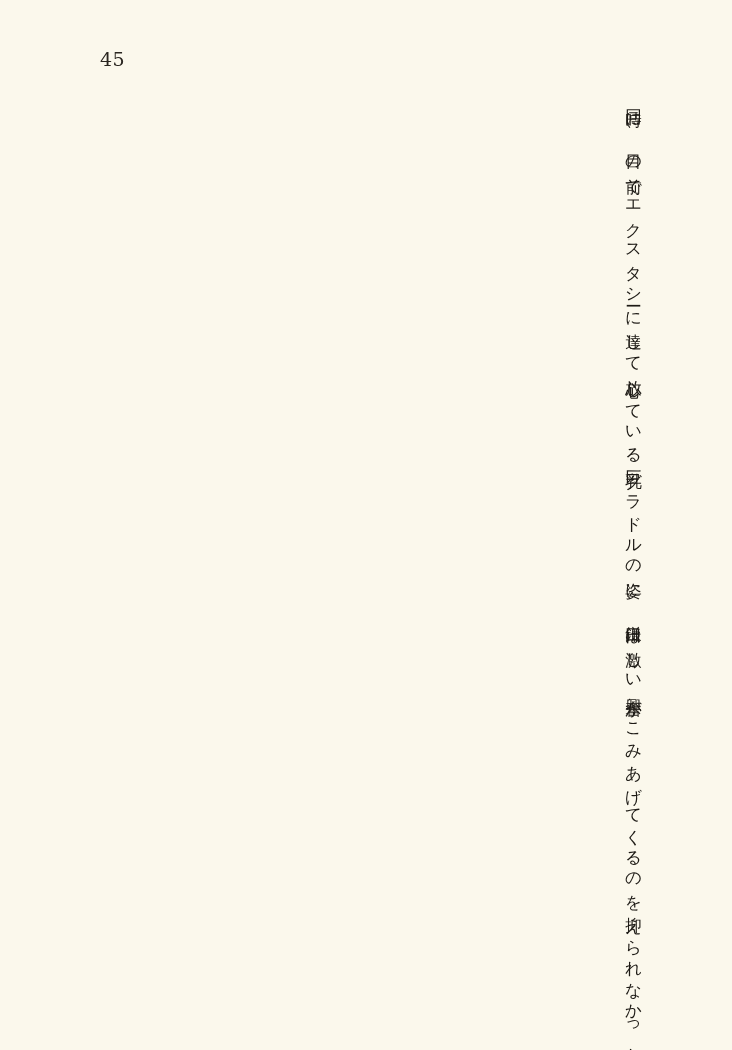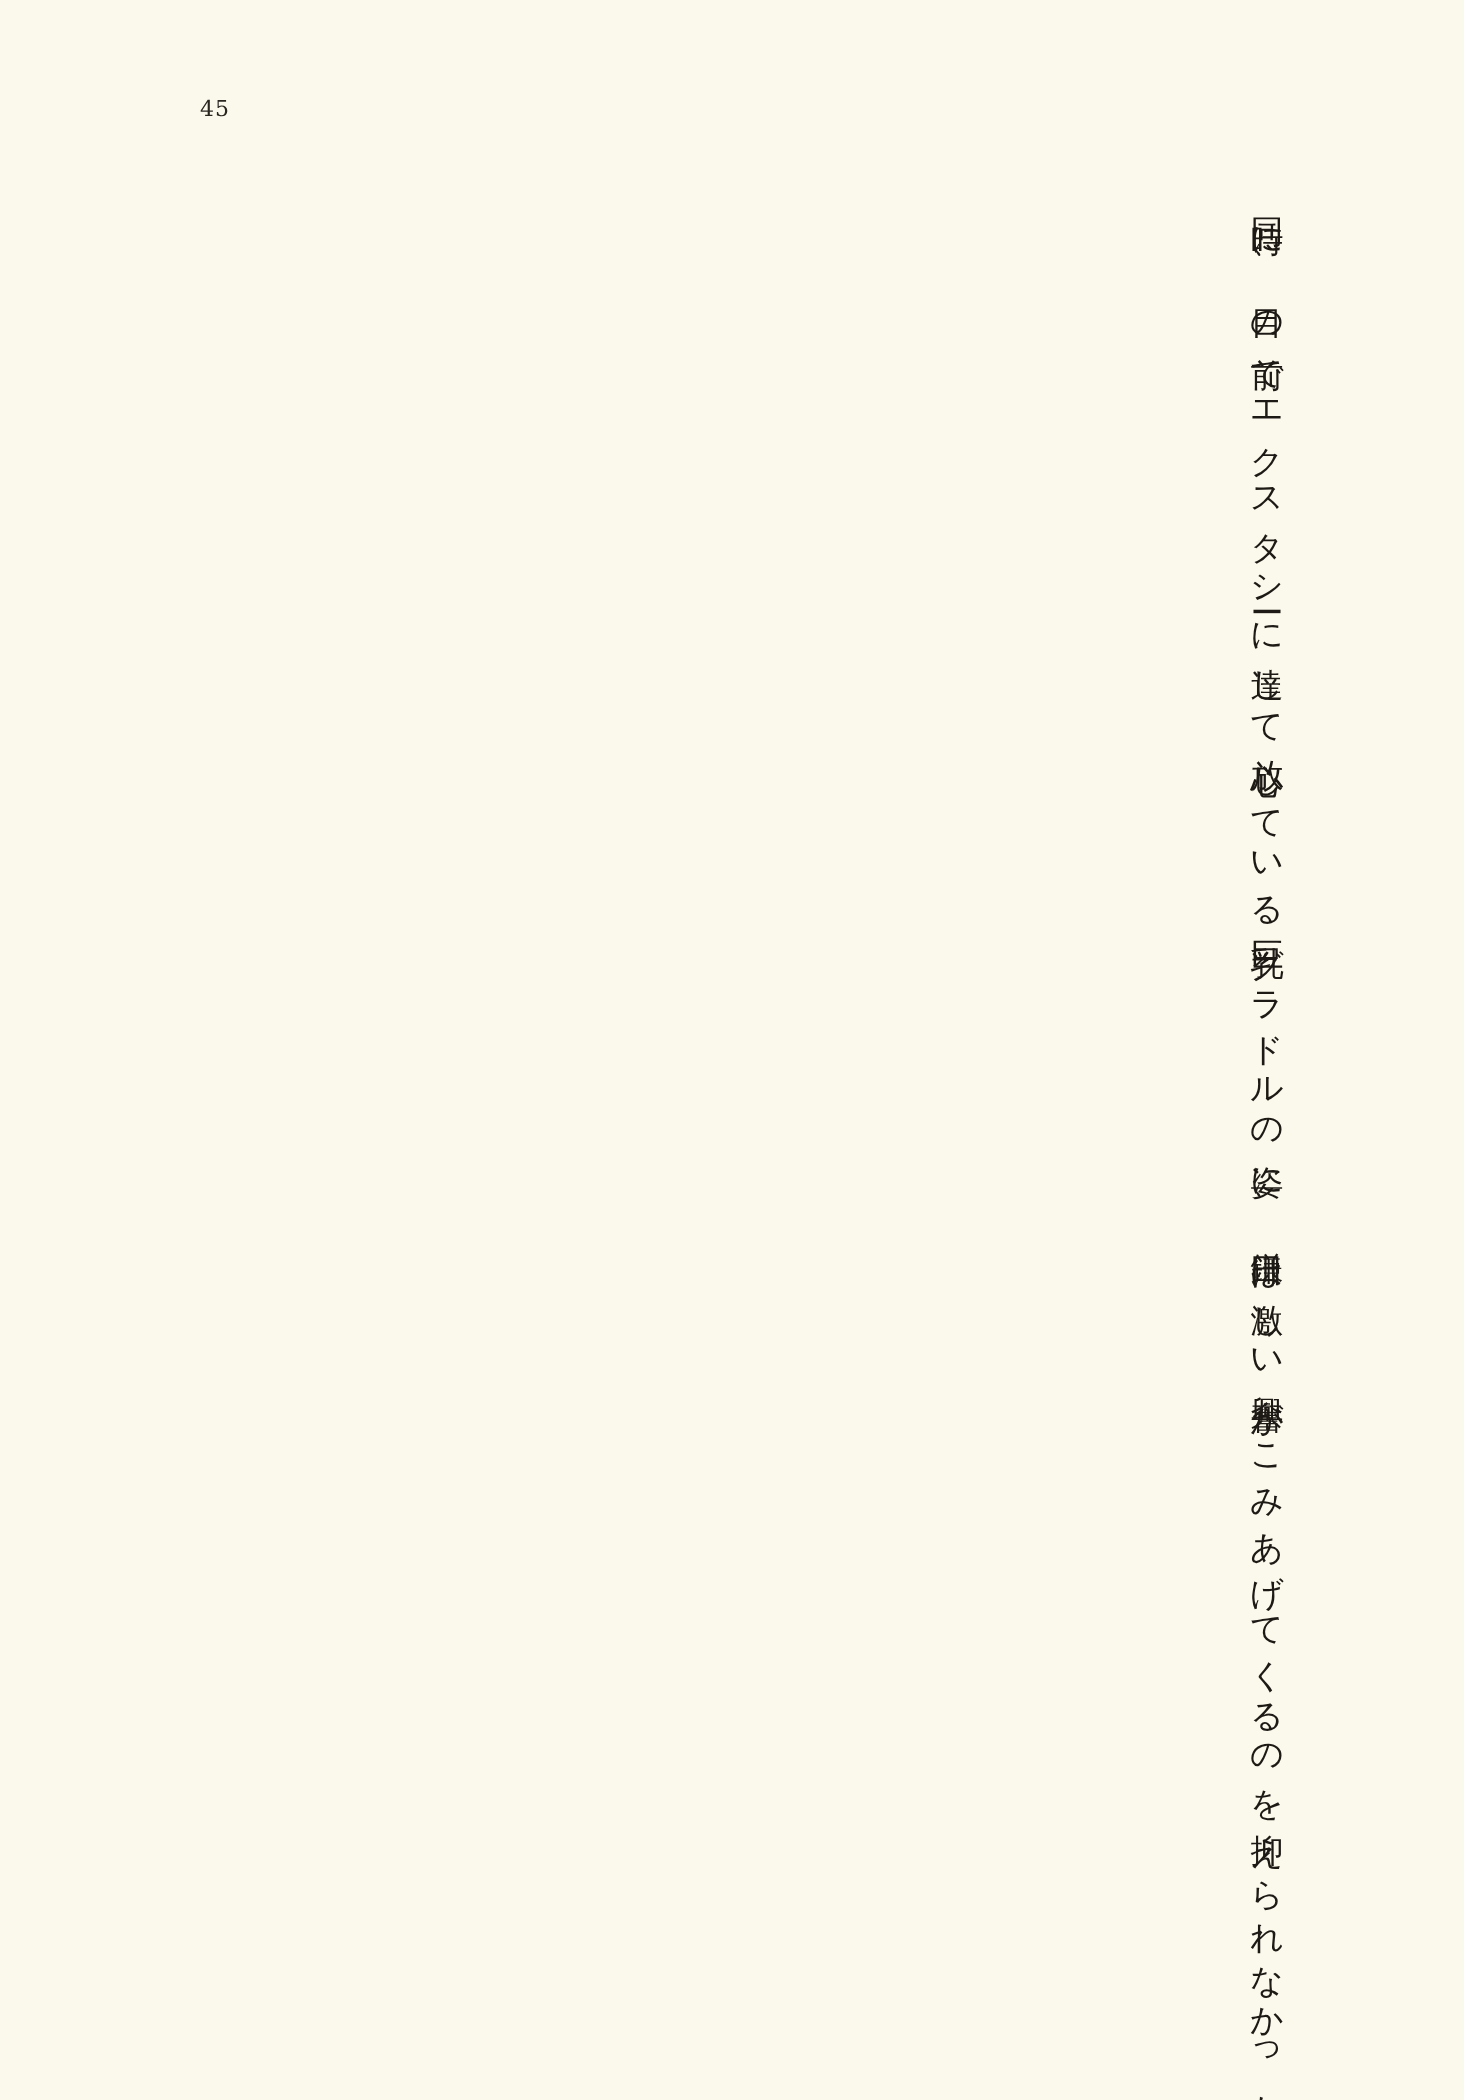--- a/index.html
+++ b/index.html
@@ -18,21 +18,21 @@
     position: relative;
     width: 732px;
     height: 1050px;
     box-sizing: border-box;
     background: #fbf8ec;
   }
   .page-number {
     position: absolute;
     top: 48px;
     left: 100px;
-    font-size: 11px;
+    font-size: 19px;
     letter-spacing: 0.5px;
     color: #2a2620;
     font-family: "DejaVu Serif", "Liberation Serif", serif;
   }
   .text-block {
     position: absolute;
     top: 96px;
     left: 70px;
     width: 580px;
     height: 900px;

